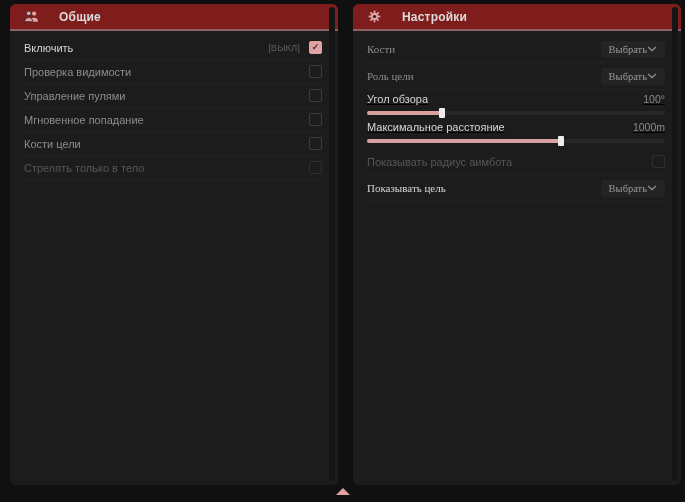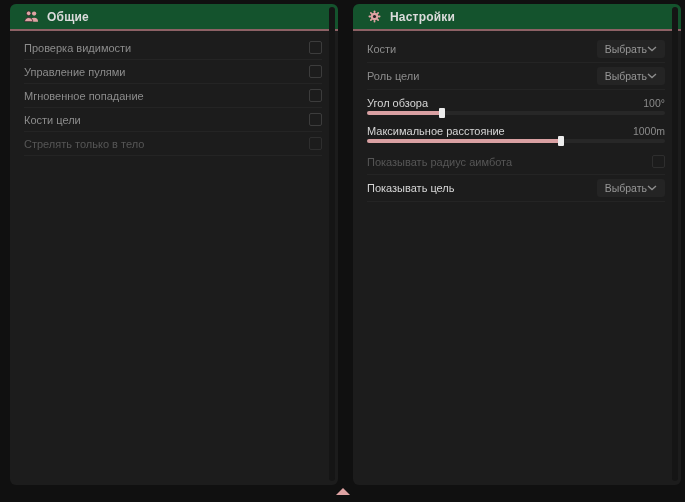--- a/index.html
+++ b/index.html
@@ -8,37 +8,37 @@
     background:#101010;
     font-family:"Liberation Sans", sans-serif;
   }
   .panel{
     position:absolute;top:4px;width:328px;height:481px;
     background:#1c1c1c;border-radius:6px;
   }
   .panel-left{left:10px;}
   .panel-right{left:353px;}
   .panel-header{
-    height:25px;display:flex;align-items:center;gap:8px;
-    padding:0 14px;background:#14532d;
+    height:25px;display:flex;align-items:center;gap:20px;
+    padding:0 14px;background:#7f1d1d;
     border-radius:6px 6px 0 0;
     border-bottom:2px solid #8d6165;
   }
   .panel-title{font-size:12px;font-weight:bold;color:#dcdcdc;letter-spacing:.2px;}
   .hicon{width:15px;height:13px;display:block;}
   .scrollbar{
     position:absolute;top:3px;right:3px;width:6px;height:474px;
     background:#151515;border-radius:3px;
   }
   .rows{padding:5px 16px 0 14px;}
   .row{
     display:flex;align-items:center;justify-content:space-between;
     height:23px;border-bottom:1px solid #242424;
   }
-  .ddrow{height:26px;}
+  .ddrow{height:26px;font-family:Liberation Serif, serif;}
   .label{font-size:11px;color:#8c8c8c;white-space:nowrap;}
   .label.bright{color:#d6d6d6;}
   .label.dim{color:#565656;}
   .row-right{display:flex;align-items:center;gap:9px;}
   .hotkey{font-size:9.5px;color:#5c5c5c;}
   .checkbox{
     width:13px;height:13px;box-sizing:border-box;border:1px solid #3c3c3c;
     border-radius:2px;display:flex;align-items:center;justify-content:center;
     background:transparent;cursor:pointer;
   }
@@ -47,21 +47,21 @@
   .checkbox.checked{background:#dfa3a3;border-color:#dfa3a3;}
   .checkbox.checked .check{display:block;}
   .dropdown{
     display:flex;align-items:center;
     background:#242424;border-radius:3px;
     padding:3px 8px;cursor:pointer;
   }
   .dd-value{font-size:10.5px;color:#979797;white-space:nowrap;}
   .chev{width:10px;height:6px;display:block;}
   .sliderrow{padding:3px 0 0 0;height:25px;border-bottom:0;}
-  .slider-top{display:flex;align-items:flex-end;justify-content:space-between;height:16px;}
+  .slider-top{display:flex;align-items:flex-start;justify-content:space-between;height:16px;text-decoration:underline;}
   .value{font-size:10.5px;color:#8b8b8b;}
   .track{
     position:relative;height:4px;margin-top:2px;background:#272727;border-radius:2px;
     cursor:pointer;
   }
   .fill{
     position:relative;height:100%;background:#d9a0a2;border-radius:2px;
   }
   .handle{
     position:absolute;right:-3px;top:-3px;width:6px;height:10px;
@@ -83,20 +83,29 @@
       <g fill="#dfa3a3">
         <circle cx="10.8" cy="3.4" r="2.3"></circle>
         <path d="M6.6 12 a4.2 4.2 0 0 1 8.4 0 z"></path>
         <circle cx="5" cy="3.1" r="2.5" stroke="#232021" stroke-width="0.8"></circle>
         <path d="M0.6 12 a4.4 4.4 0 0 1 8.8 0 z" stroke="#232021" stroke-width="0.8"></path>
       </g>
     </svg>
     <span class="panel-title">Общие</span>
   </div>
   <div class="rows">
+    <div class="row">
+      <span class="label bright">Включить</span>
+      <span class="row-right">
+        <span class="hotkey">[ВЫКЛ]</span>
+        <span class="checkbox checked">
+            <span class="check">✓</span>
+          </span>
+      </span>
+    </div>
     <div class="row">
       <span class="label">Проверка видимости</span>
       <span class="checkbox"></span>
     </div>
     <div class="row">
       <span class="label">Управление пулями</span>
       <span class="checkbox"></span>
     </div>
     <div class="row">
       <span class="label">Мгновенное попадание</span>

